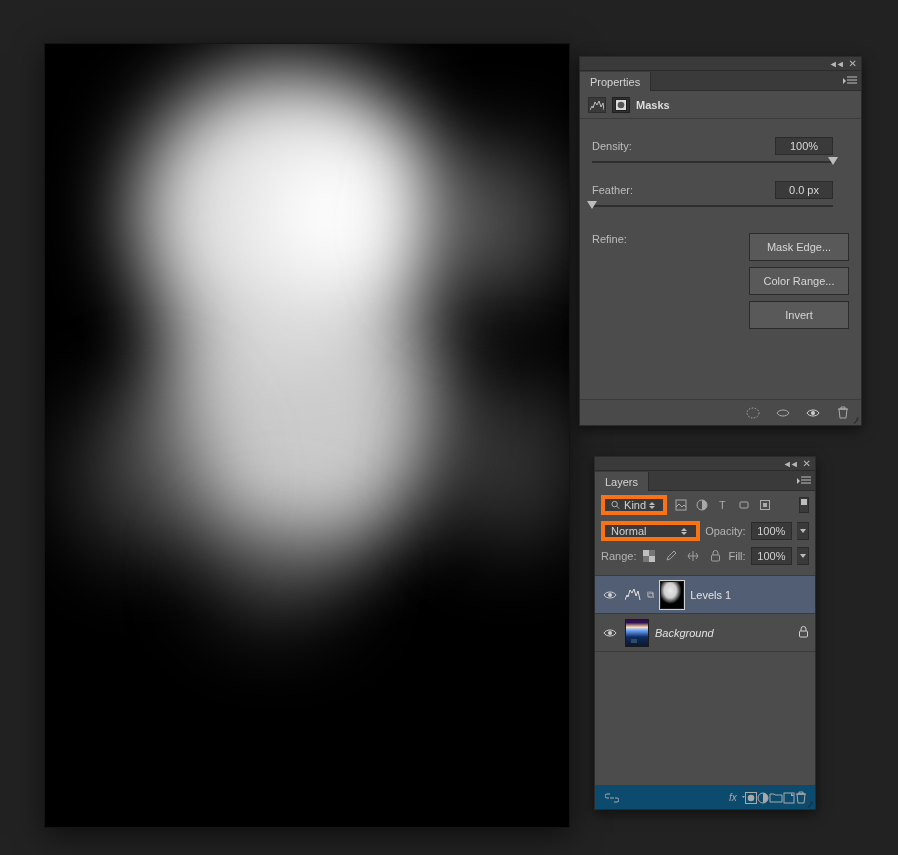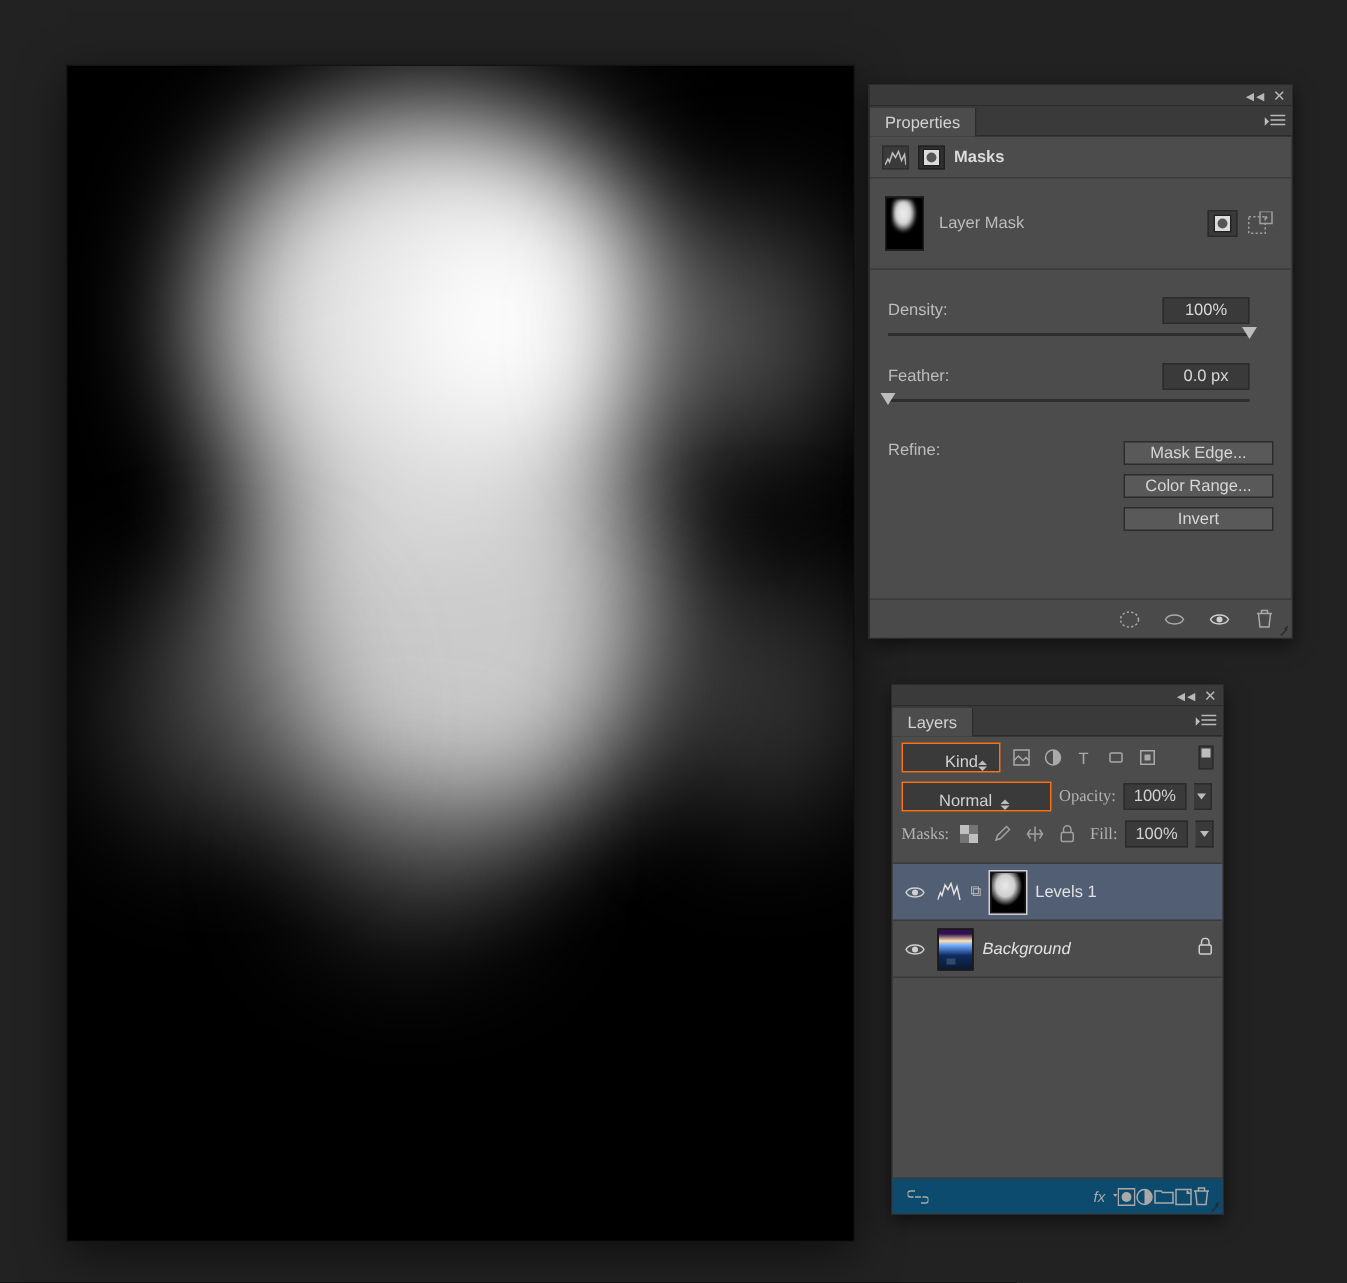--- a/index.html
+++ b/index.html
@@ -152,21 +152,21 @@
     cursor: pointer;
   }
 
   .refine-row {
     display: flex; align-items: flex-start;
     padding: 2px 12px 12px 12px;
     gap: 10px;
   }
   .refine-buttons { margin-left: auto; display:flex; flex-direction:column; gap:6px; }
   .btn {
-    width: 100px; height: 16px;
+    width: 100px; height: 28px;
     background: #595959;
     border: 1px solid #2b2b2b;
     color: #d6d6d6;
     font-size: 11px;
     display:flex; align-items:center; justify-content:center;
     cursor:pointer;
   }
 
   .panel-footer {
     position:absolute; left:0; right:0; bottom:0;
@@ -191,24 +191,24 @@
 
   
   #layers { left: 594px; top: 456px; width: 222px; height: 354px; }
   .layers-body { padding: 4px 6px 0 6px; display:flex; flex-direction:column; gap:6px; }
 
   .row { display:flex; align-items:center; gap:5px; }
 
   .select {
     height: 20px;
     background: #3a3a3a;
-    border: 1px solid #f97316;
-    display:flex; align-items:flex-end;
+    border: 4px solid #f97316;
+    display:flex; align-items:center;
     color:#d2d2d2; font-size:11px;
-    padding: 0 24px;
+    padding: 0 6px;
     cursor:pointer;
     position:relative;
   }
   .select .arrowcol {
     margin-left:auto; width:12px;
     display:flex; flex-direction:column; align-items:center; gap:1px;
   }
   .select .up, .select .down {
     width:0;height:0;border-left:3px solid transparent;border-right:3px solid transparent;
   }
@@ -222,21 +222,21 @@
   .filter-icons { display:flex; gap:3px; flex:1; }
   .filt { width:18px; height:18px; border:1px solid transparent; display:flex;align-items:center;justify-content:center; color:#a9a9a9; cursor:pointer;}
   .filt svg{display:block;}
   .toggle {
     width:10px; height:16px; background:#3a3a3a; border:1px solid #2b2b2b;
     position:relative; cursor:pointer;
   }
   .toggle::after{content:"";position:absolute;left:1px;top:1px;width:6px;height:6px;background:#bdbdbd;}
 
   .blend-sel { width: 100px; }
-  .lbl { color:#b3b3b3; font-size:11px;font-family:Liberation Serif, serif; }
+  .lbl { color:#b3b3b3; font-size:11px; }
 
   .pct-field {
     width: 42px; height: 18px;
     background:#3a3a3a;border:1px solid #2b2b2b;
     display:flex;align-items:center;justify-content:center;color:#d2d2d2;font-size:11px;
   }
   .pct-arrow {
     width:12px;height:18px;background:#3a3a3a;border:1px solid #2b2b2b;border-left:none;
     display:flex;align-items:center;justify-content:center;cursor:pointer;
   }
@@ -344,42 +344,20 @@
     </div>
     <div class="icon-box mask-icon active">
       <svg width="12" height="12" viewBox="0 0 12 12">
         <rect x="0.5" y="0.5" width="11" height="11" fill="#dcdcdc" stroke="#1f1f1f"></rect>
         <circle cx="6" cy="6" r="3.3" fill="#555"></circle>
       </svg>
     </div>
     <span style="font-weight:600;color:#dcdcdc;text-align:right;">Masks</span>
   </div>
 
-  <div class="mask-thumb-row">
-    <div class="mask-thumb">
-      <div class="mshape"></div>
-    </div>
-    <span>Layer Mask</span>
-
-    <div class="sel-icons">
-      <div class="square-icon">
-        <svg width="12" height="12" viewBox="0 0 12 12">
-          <rect x="0.5" y="0.5" width="11" height="11" fill="#dcdcdc" stroke="#1f1f1f"></rect>
-          <circle cx="6" cy="6" r="3.3" fill="#555"></circle>
-        </svg>
-      </div>
-      <div class="square-icon" style="border:none;background:transparent;">
-        <svg width="18" height="16" viewBox="0 0 18 16">
-          <rect x="0.5" y="3.5" width="11" height="11" fill="none" stroke="#9f9f9f" stroke-dasharray="1.5 1.5"></rect>
-          <rect x="8" y="0" width="8" height="8" fill="none" stroke="#9f9f9f"></rect>
-          <circle cx="12" cy="4" r="1" fill="#9f9f9f"></circle>
-        </svg>
-      </div>
-    </div>
-  </div>
 
   <div class="slider-area">
     <div class="slider-row">
       <div class="slider-head">
         <span>Density:</span>
         <div class="value-field">100%</div>
       </div>
       <div class="track">
         <div class="knob" style="left:100%;"></div>
       </div>
@@ -508,21 +486,21 @@
           </div>
       </div>
       <span class="lbl">Opacity:</span>
       <div class="pct-field">100%</div>
       <div class="pct-arrow">
           <div class="down"></div>
         </div>
     </div>
 
     <div class="row">
-      <span class="lbl">Masks:</span>
+      <span class="lbl">Range:</span>
       <div class="lock-icons">
         <div class="li">
             <svg width="12" height="12" viewBox="0 0 12 12">
               <rect x="0" y="0" width="6" height="6" fill="#bfbfbf"></rect>
               <rect x="6" y="6" width="6" height="6" fill="#bfbfbf"></rect>
               <rect x="6" y="0" width="6" height="6" fill="#757575"></rect>
               <rect x="0" y="6" width="6" height="6" fill="#757575"></rect>
             </svg>
           </div>
         <div class="li">

